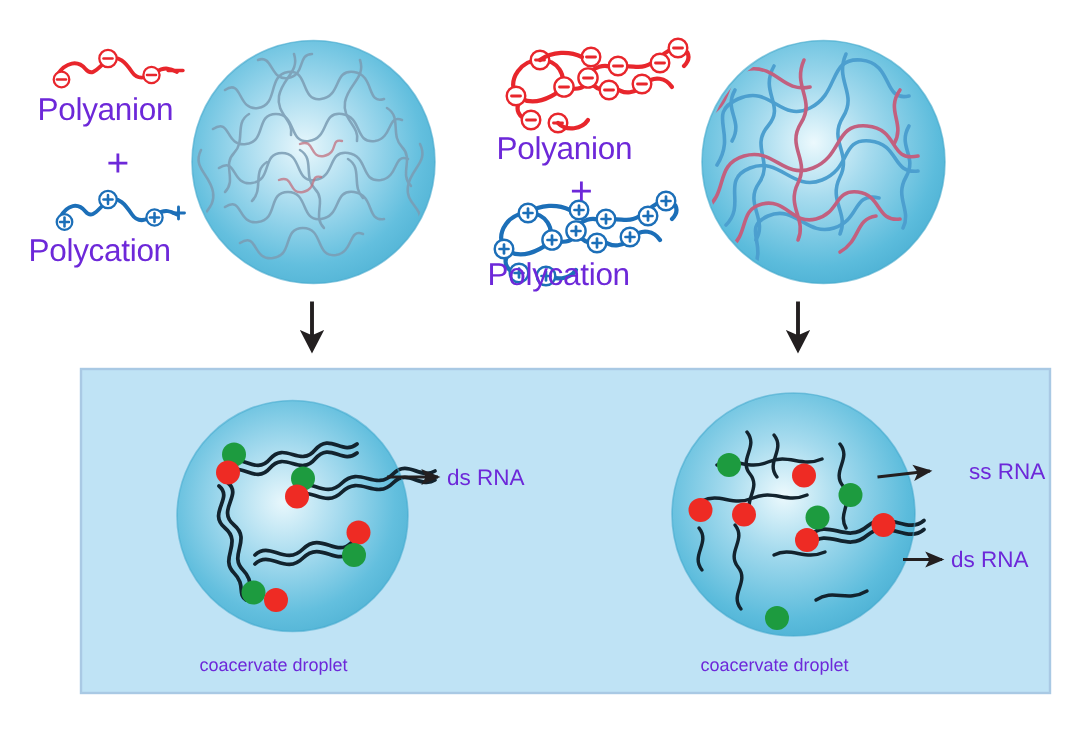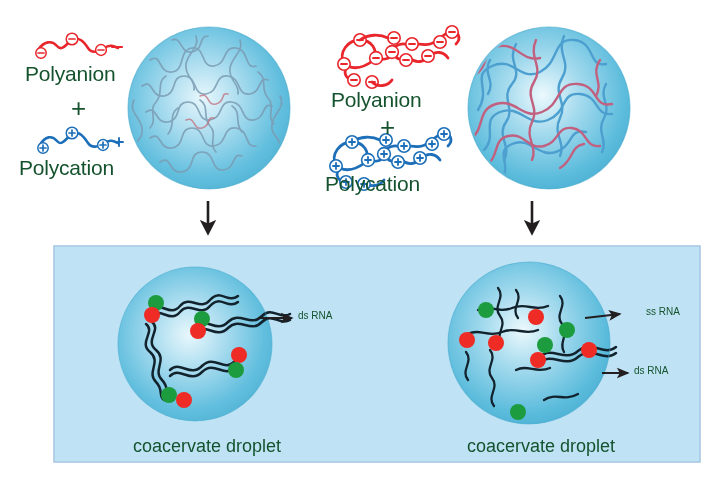--- a/index.html
+++ b/index.html
@@ -1,23 +1,23 @@
 <!DOCTYPE html>
 <html><head>
 <meta charset="utf-8">
 <style>
   html,body{margin:0;padding:0;background:#ffffff;}
   body{width:720px;height:486px;position:relative;overflow:hidden;
        font-family:"Liberation Sans","DejaVu Sans",sans-serif;}
   .stage{position:absolute;left:0;top:0;width:720px;height:486px;}
-  .label{position:absolute;color:#14532d;font-weight:400;white-space:nowrap;}
+  .label{position:absolute;color:#6d28d9;font-weight:400;white-space:nowrap;}
   .lbl-poly{font-size:21px;letter-spacing:-0.2px;}
   .lbl-plus{font-size:26px;font-weight:300;}
-  .lbl-rna{font-size:10px;}
-  .lbl-coac{font-size:18px;}
+  .lbl-rna{font-size:15px;}
+  .lbl-coac{font-size:12px;}
   svg{display:block;position:absolute;left:0;top:0;overflow:visible;}
 </style>
 </head>
 <body>
 
 <div class="stage">
 
   <svg width="720" height="486" viewBox="0 0 720 486">
     <defs>
       <radialGradient id="dropGrad" cx="46%" cy="44%" r="62%">

